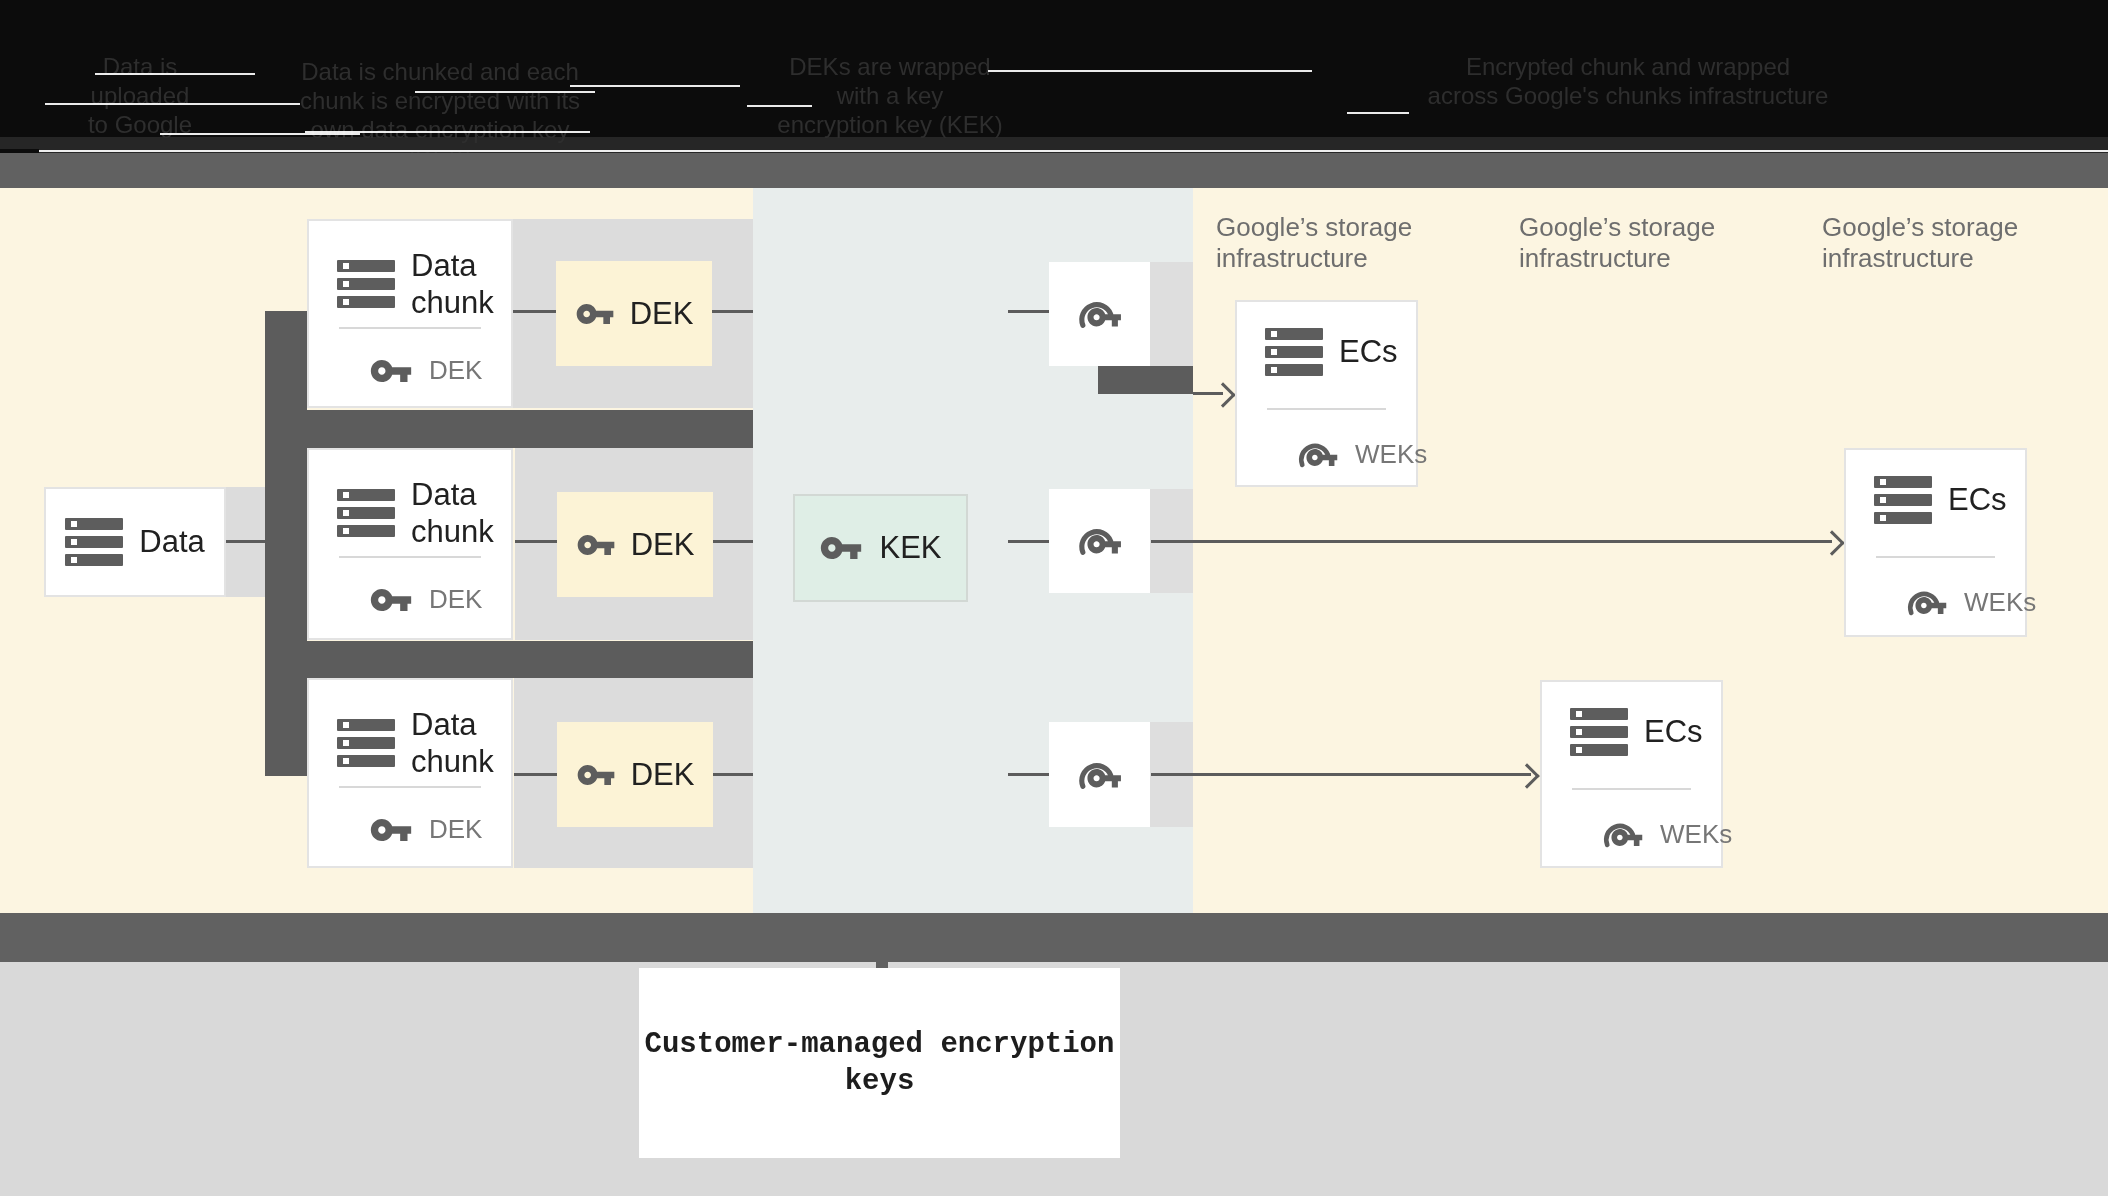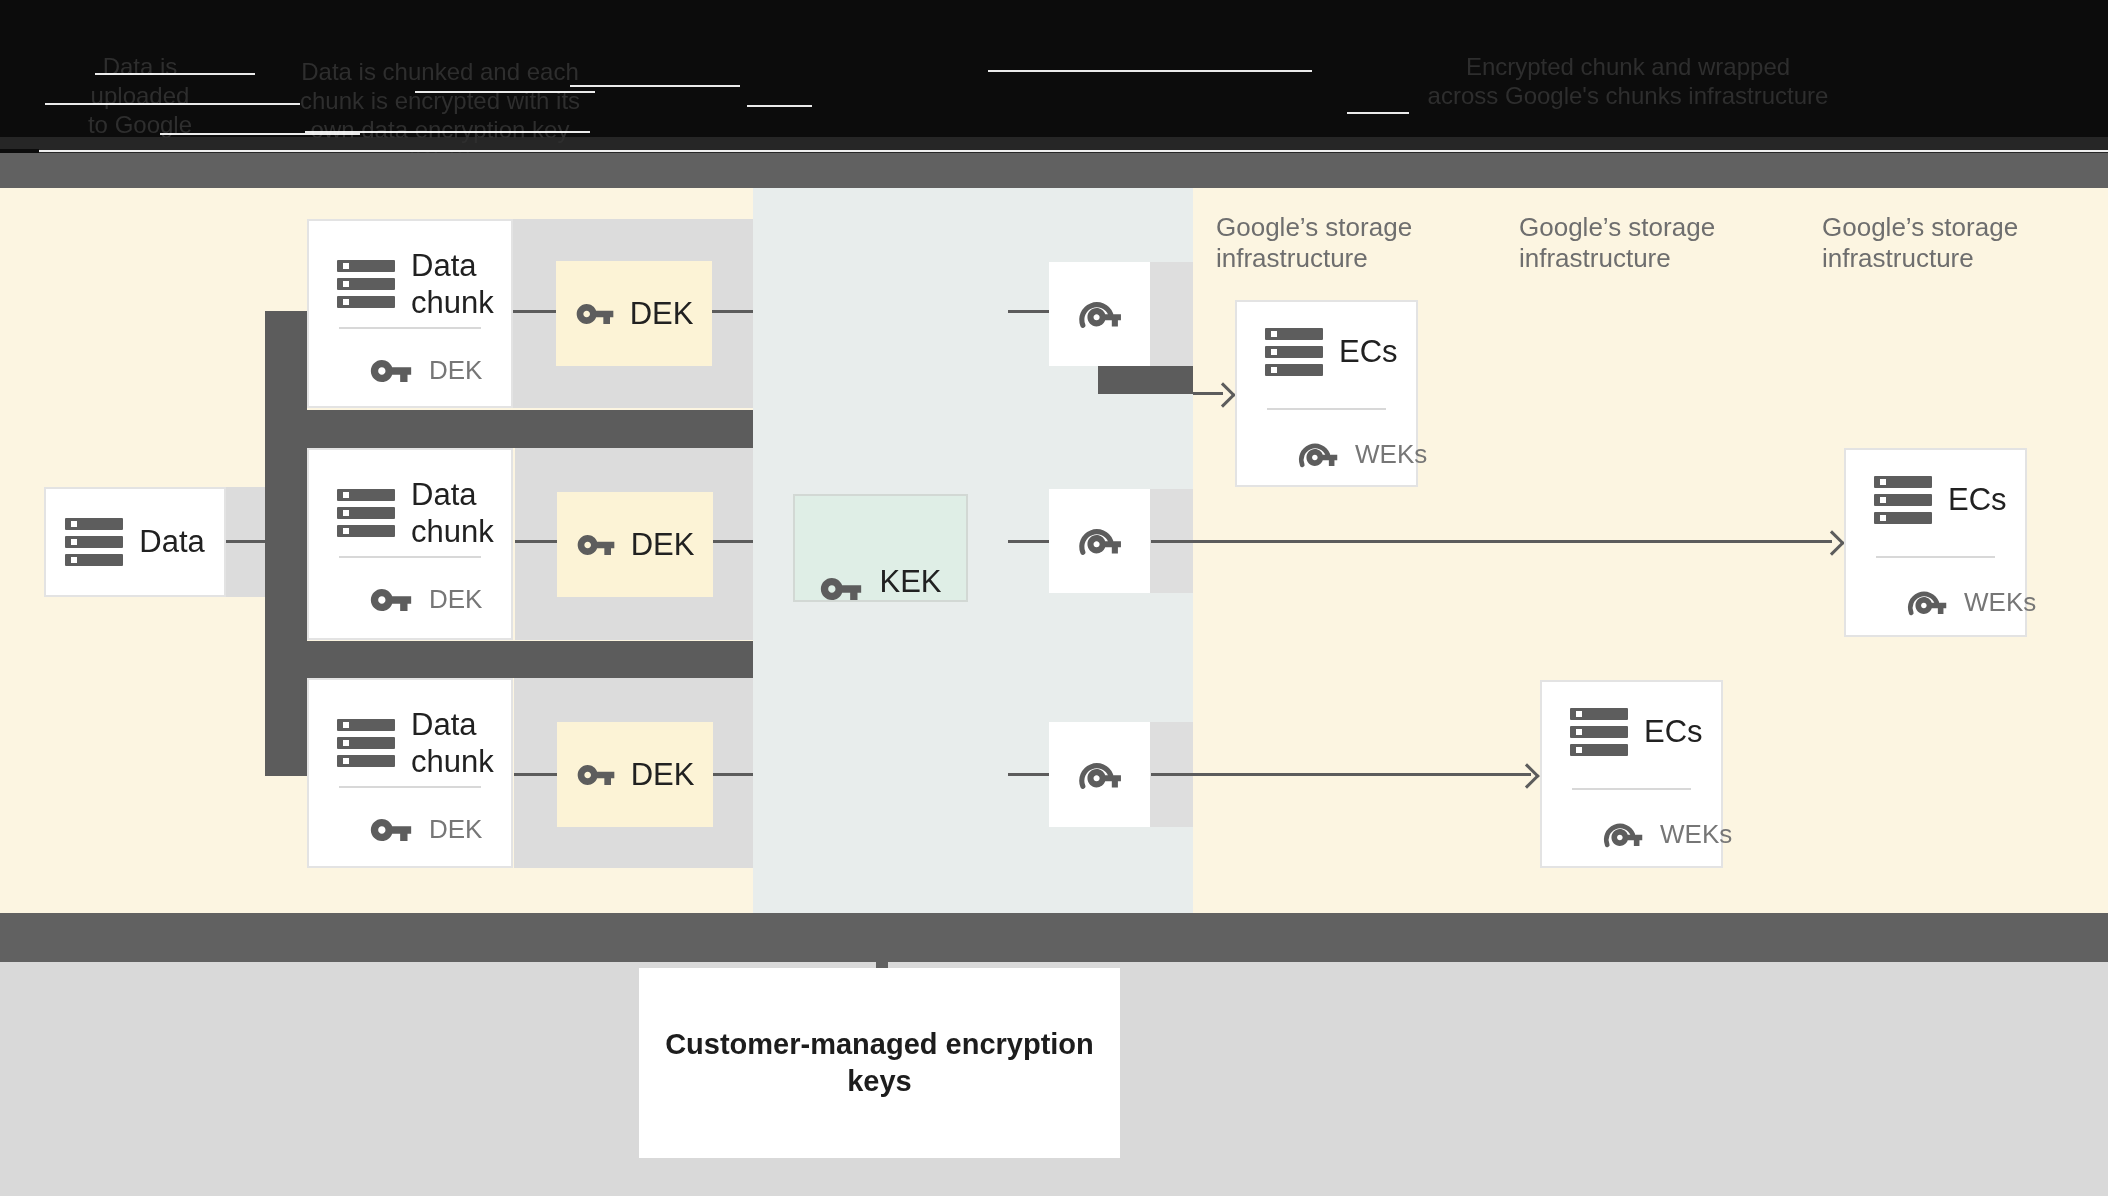--- a/index.html
+++ b/index.html
@@ -31,39 +31,39 @@
   
   .gray-rect{background:var(--lightgray);}
   .mid-gray{background:var(--midgray);}
   .dark{background:var(--dark);}
   .line{height:3px;background:var(--dark);}
   .chev{width:15px;height:15px;border-top:3px solid var(--dark);border-right:3px solid var(--dark);transform:rotate(45deg);}
   
   .card{background:var(--white);border:2px solid var(--cardborder);box-sizing:border-box;}
   .dekbox{background:var(--dekfill);display:flex;align-items:center;justify-content:center;gap:15px;}
   .kekbox{background:var(--kekfill);border:2px solid var(--kekborder);box-sizing:border-box;
-          display:flex;align-items:flex-end;justify-content:center;gap:16px;}
+          display:flex;align-items:center;justify-content:center;gap:16px;}
   .wkeybox{background:var(--white);display:flex;align-items:center;justify-content:center;}
   .lbl{font-size:31px;color:var(--textdark);}
   .lbl2{font-size:31px;line-height:37px;color:var(--textdark);}
   .sub{font-size:26px;color:var(--textgray);}
   .card-top{position:absolute;left:28px;top:26px;display:flex;gap:16px;align-items:center;}
   .card-div{position:absolute;left:30px;right:30px;top:106px;height:2px;background:var(--divider);}
   .card-bot{position:absolute;left:60px;top:134px;display:flex;gap:16px;align-items:center;}
   .databox{background:var(--white);border:2px solid var(--cardborder);box-sizing:border-box;
            display:flex;align-items:center;justify-content:center;gap:16px;}
   .storage{font-size:26px;line-height:31px;color:var(--storage);}
   .storage span{display:block;}
   
   .bottom-band{left:0;top:913px;width:2108px;height:49px;background:var(--grayband);}
   .bottom-nub{left:876px;top:962px;width:12px;height:7px;background:var(--grayband);}
   .legend{left:639px;top:968px;width:481px;height:190px;background:var(--white);
           display:flex;flex-direction:column;align-items:center;justify-content:center;gap:24px;
           text-align:center;color:var(--legendtext);font-size:29px;line-height:37px;}
-  .legend .b{font-weight:bold;}
+  .legend .b{font-weight:bold;font-family:Liberation Mono, monospace;}
   svg{display:block;}
 </style>
 </head>
 <body>
 
 <svg width="0" height="0" style="position:absolute">
   <defs>
     <g id="stack-icon">
       <rect x="0" y="0" width="58" height="12" rx="1" fill="#5d5d5d"></rect>
       <rect x="6" y="3" width="6" height="6" fill="#ffffff"></rect>
@@ -90,20 +90,25 @@
   <div class="abs caption" style="left:40px;top:52px;width:200px">
     <div>Data is</div>
     <div>uploaded</div>
     <div>to Google</div>
   </div>
   <div class="abs caption" style="left:280px;top:57px;width:320px">
     <div>Data is chunked and each</div>
     <div>chunk is encrypted with its</div>
     <div>own data encryption key (DEK)</div>
   </div>
+  <div class="abs caption" style="left:745px;top:52px;width:290px">
+    <div>DEKs are wrapped</div>
+    <div>with a key</div>
+    <div>encryption key (KEK)</div>
+  </div>
   <div class="abs caption" style="left:1320px;top:52px;width:616px">
     <div>Encrypted chunk and wrapped</div>
     <div>across Google's chunks infrastructure</div>
   </div>
 
   <div class="abs hairline" style="left:95px;top:73px;width:160px"></div>
   <div class="abs hairline" style="left:45px;top:103px;width:255px"></div>
   <div class="abs hairline" style="left:160px;top:133px;width:200px"></div>
   <div class="abs hairline" style="left:415px;top:91px;width:180px"></div>
   <div class="abs hairline" style="left:305px;top:131px;width:285px"></div>

